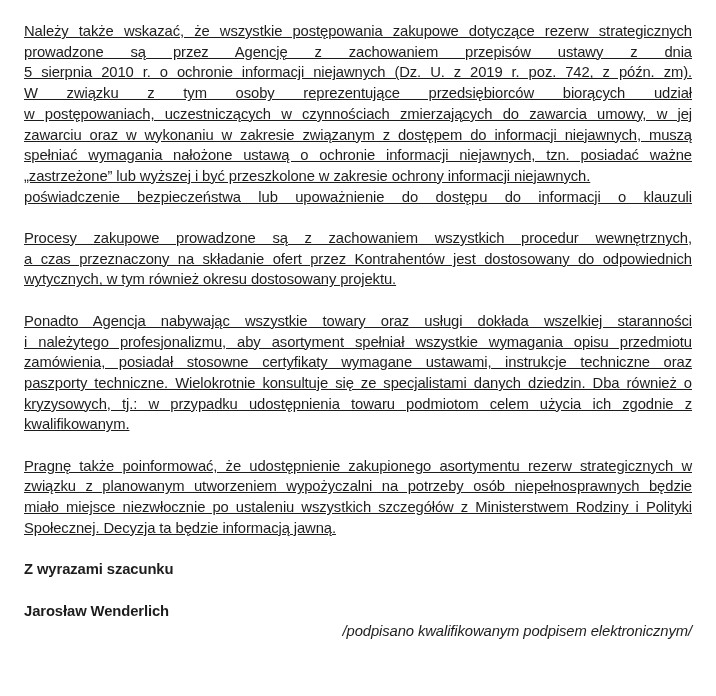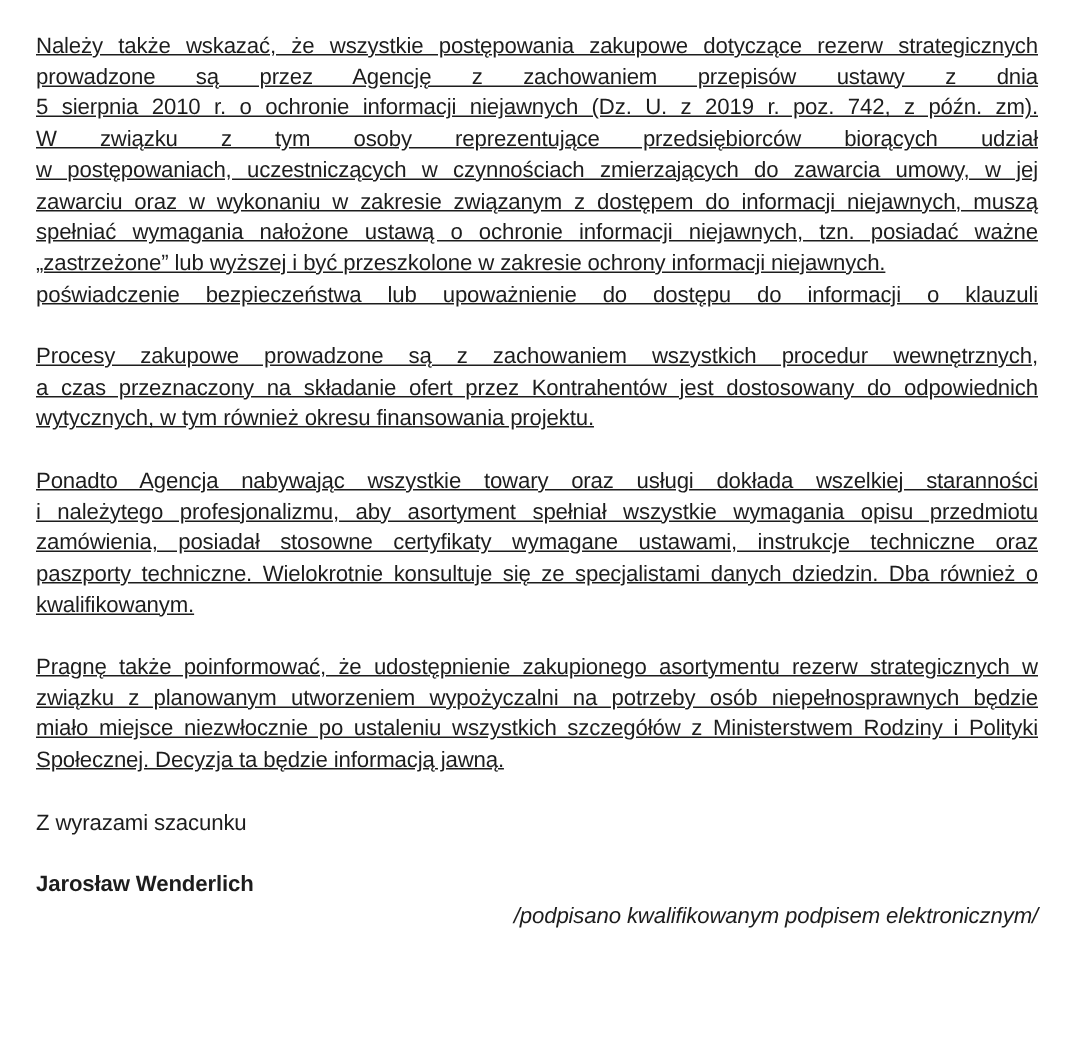--- a/index.html
+++ b/index.html
@@ -26,20 +26,21 @@
   .line {
     text-align: justify;
     text-align-last: justify;
     text-decoration: underline;
   }
   .line.last {
     text-align-last: left;
   }
   .closing {
     margin-top: 20.7px;
+    font-weight: bold;
   }
   .sig-name {
     margin-top: 20.7px;
     font-weight: 700;
   }
   .sig-note {
     font-style: italic;
     text-align: right;
   }
 </style>
@@ -55,27 +56,28 @@
         <div class="line">W związku z tym osoby reprezentujące przedsiębiorców biorących udział</div>
         <div class="line">w postępowaniach, uczestniczących w czynnościach zmierzających do zawarcia umowy, w jej</div>
         <div class="line">zawarciu oraz w wykonaniu w zakresie związanym z dostępem do informacji niejawnych, muszą</div>
         <div class="line">spełniać wymagania nałożone ustawą o ochronie informacji niejawnych, tzn. posiadać ważne</div>
         <div class="line last">„zastrzeżone” lub wyższej i być przeszkolone w zakresie ochrony informacji niejawnych.</div>
         <div class="line">poświadczenie bezpieczeństwa lub upoważnienie do dostępu do informacji o klauzuli</div>
       </div>
       <div class="para">
         <div class="line">Procesy zakupowe prowadzone są z zachowaniem wszystkich procedur wewnętrznych,</div>
         <div class="line">a czas przeznaczony na składanie ofert przez Kontrahentów jest dostosowany do odpowiednich</div>
-        <div class="line last">wytycznych, w tym również okresu finansowania projektu.</div>
+        <div class="line last">wytycznych, w tym również okresu dostosowany projektu.</div>
       </div>
       <div class="para">
         <div class="line">Ponadto Agencja nabywając wszystkie towary oraz usługi dokłada wszelkiej staranności</div>
         <div class="line">i należytego profesjonalizmu, aby asortyment spełniał wszystkie wymagania opisu przedmiotu</div>
         <div class="line">zamówienia, posiadał stosowne certyfikaty wymagane ustawami, instrukcje techniczne oraz</div>
         <div class="line">paszporty techniczne. Wielokrotnie konsultuje się ze specjalistami danych dziedzin. Dba również o</div>
+        <div class="line">kryzysowych, tj.: w przypadku udostępnienia towaru podmiotom celem użycia ich zgodnie z</div>
         <div class="line last">kwalifikowanym.</div>
       </div>
       <div class="para">
         <div class="line">Pragnę także poinformować, że udostępnienie zakupionego asortymentu rezerw strategicznych w</div>
         <div class="line">związku z planowanym utworzeniem wypożyczalni na potrzeby osób niepełnosprawnych będzie</div>
         <div class="line">miało miejsce niezwłocznie po ustaleniu wszystkich szczegółów z Ministerstwem Rodziny i Polityki</div>
         <div class="line last">Społecznej. Decyzja ta będzie informacją jawną.</div>
       </div>
     </div>
   <div class="closing">Z wyrazami szacunku</div>

